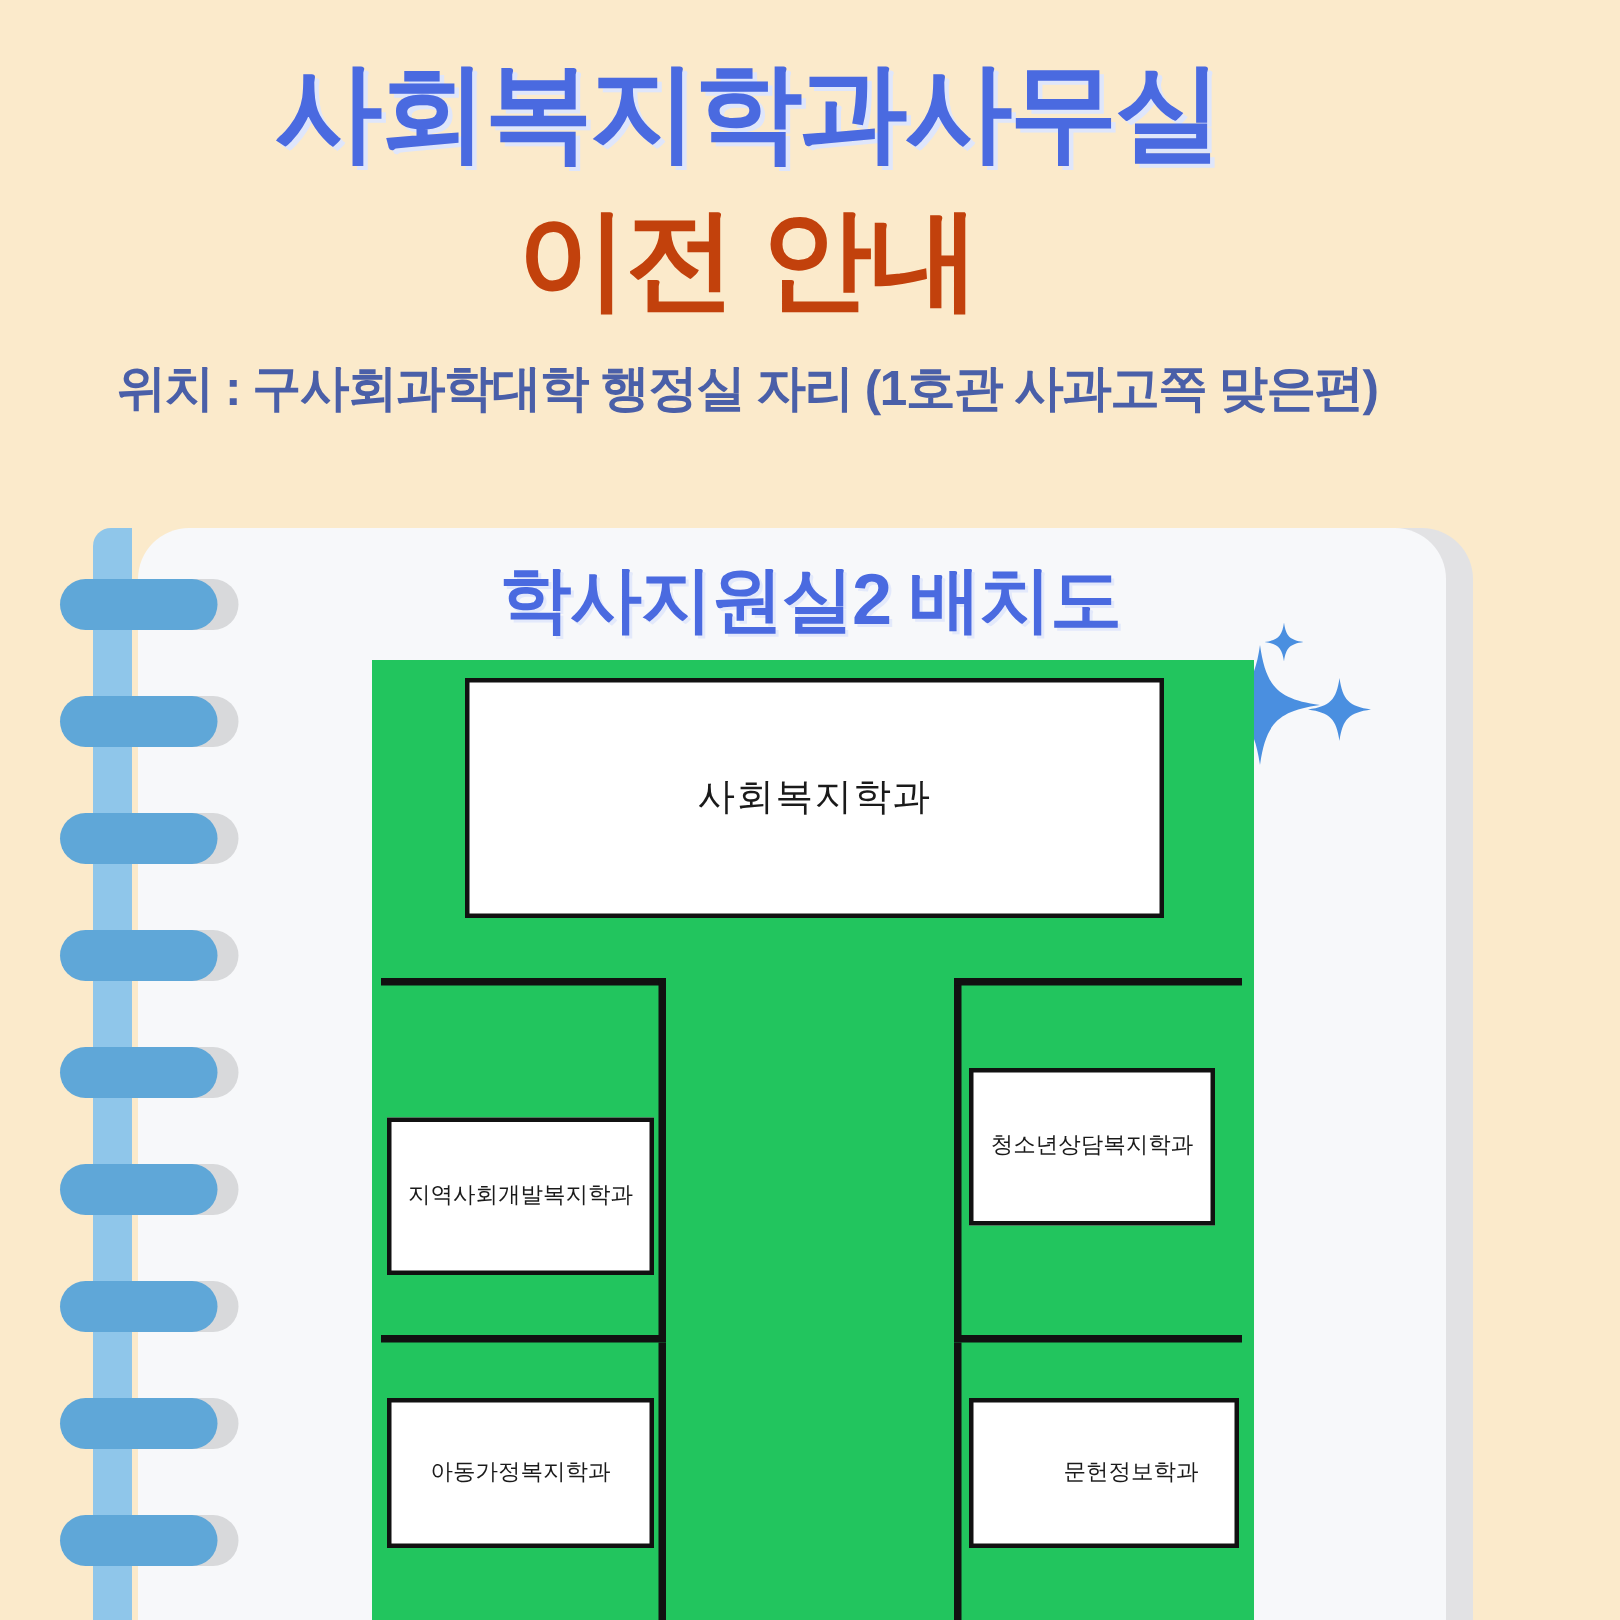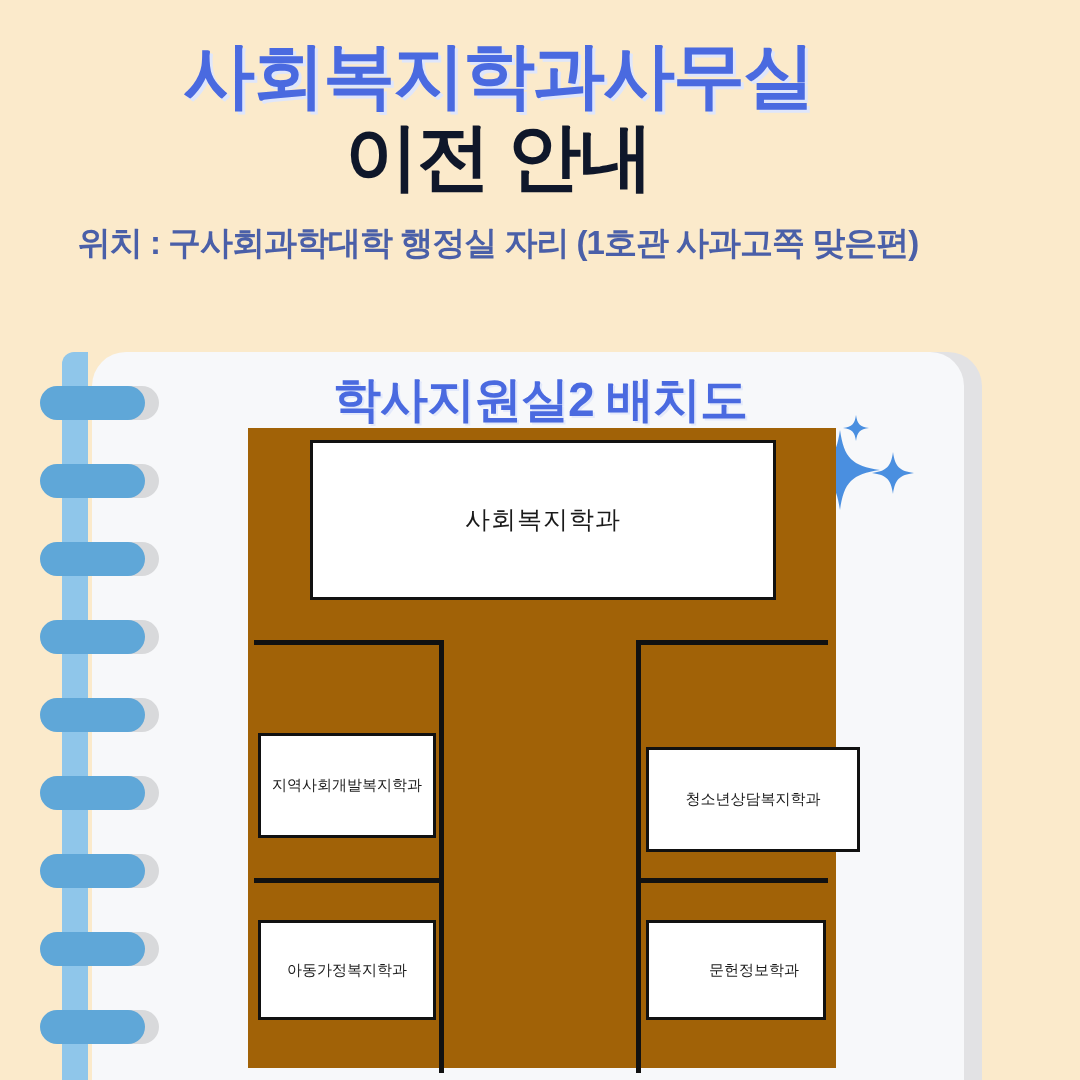--- a/index.html
+++ b/index.html
@@ -26,24 +26,24 @@
   .title-line1 {
     margin-top: 38px;
     font-size: 72px;
     font-weight: bold;
     color: #4a6ae0;
     letter-spacing: -2px;
     line-height: 1.05;
     text-shadow: 3px 3px 0 #dfe6fb;
   }
   .title-line2 {
-    margin-top: 4px;
+    margin-top: 20px;
     font-size: 74px;
     font-weight: bold;
-    color: #0f172a;
+    color: #c2410c;
     letter-spacing: -2px;
     line-height: 1.05;
   }
   .subtitle {
     margin-top: 26px;
     font-size: 33px;
     font-weight: bold;
     color: #4a5fa8;
     letter-spacing: -1px;
   }
@@ -120,24 +120,24 @@
   .sparkle {
     position: absolute;
     color: #4a8fe0;
   }
   .sparkle svg { display: block; }
 
   
   .plan {
     position: absolute;
     left: 248px;
-    top: 428px;
+    top: 440px;
     width: 588px;
     height: 640px;
-    background: #a16207;
+    background: #22c55e;
   }
   .box {
     position: absolute;
     border: 3px solid #111111;
     background: #ffffff;
     box-sizing: border-box;
     display: flex;
     align-items: center;
     justify-content: center;
     text-align: center;
@@ -163,21 +163,21 @@
   .wall-left-mid   { left: 6px;  top: 450px; width: 190px; height: 5px; }
   .wall-left-vert2 { left: 191px; top: 455px; width: 5px;  height: 190px; }
   
   .wall-right-top  { left: 388px; top: 212px; width: 5px;  height: 240px; }
   .wall-right-topb { left: 388px; top: 212px; width: 192px; height: 5px; }
   .wall-right-mid  { left: 388px; top: 450px; width: 192px; height: 5px; }
   .wall-right-vert2{ left: 388px; top: 455px; width: 5px;  height: 190px; }
 
   .box.r1 { left: 10px;  top: 272px; width: 178px; height: 105px; font-size: 15px; margin-top: 33px; }
   .box.r2 { left: 10px;  top: 492px; width: 178px; height: 100px; font-size: 15px; }
-  .box.r3 { left: 398px; top: 272px; width: 214px; height: 105px; font-size: 15px; margin-top: 47px; }
+  .box.r3 { left: 398px; top: 272px; width: 164px; height: 105px; font-size: 15px; }
   .box.r4 { left: 398px; top: 492px; width: 180px; height: 100px; font-size: 15px; padding-left: 36px; }
 </style>
 </head>
 <body>
 
 <div class="header">
   <div class="title-line1">사회복지학과사무실</div>
   <div class="title-line2">이전 안내</div>
   <div class="subtitle">위치 : 구사회과학대학 행정실 자리 (1호관 사과고쪽 맞은편)</div>
 </div>

